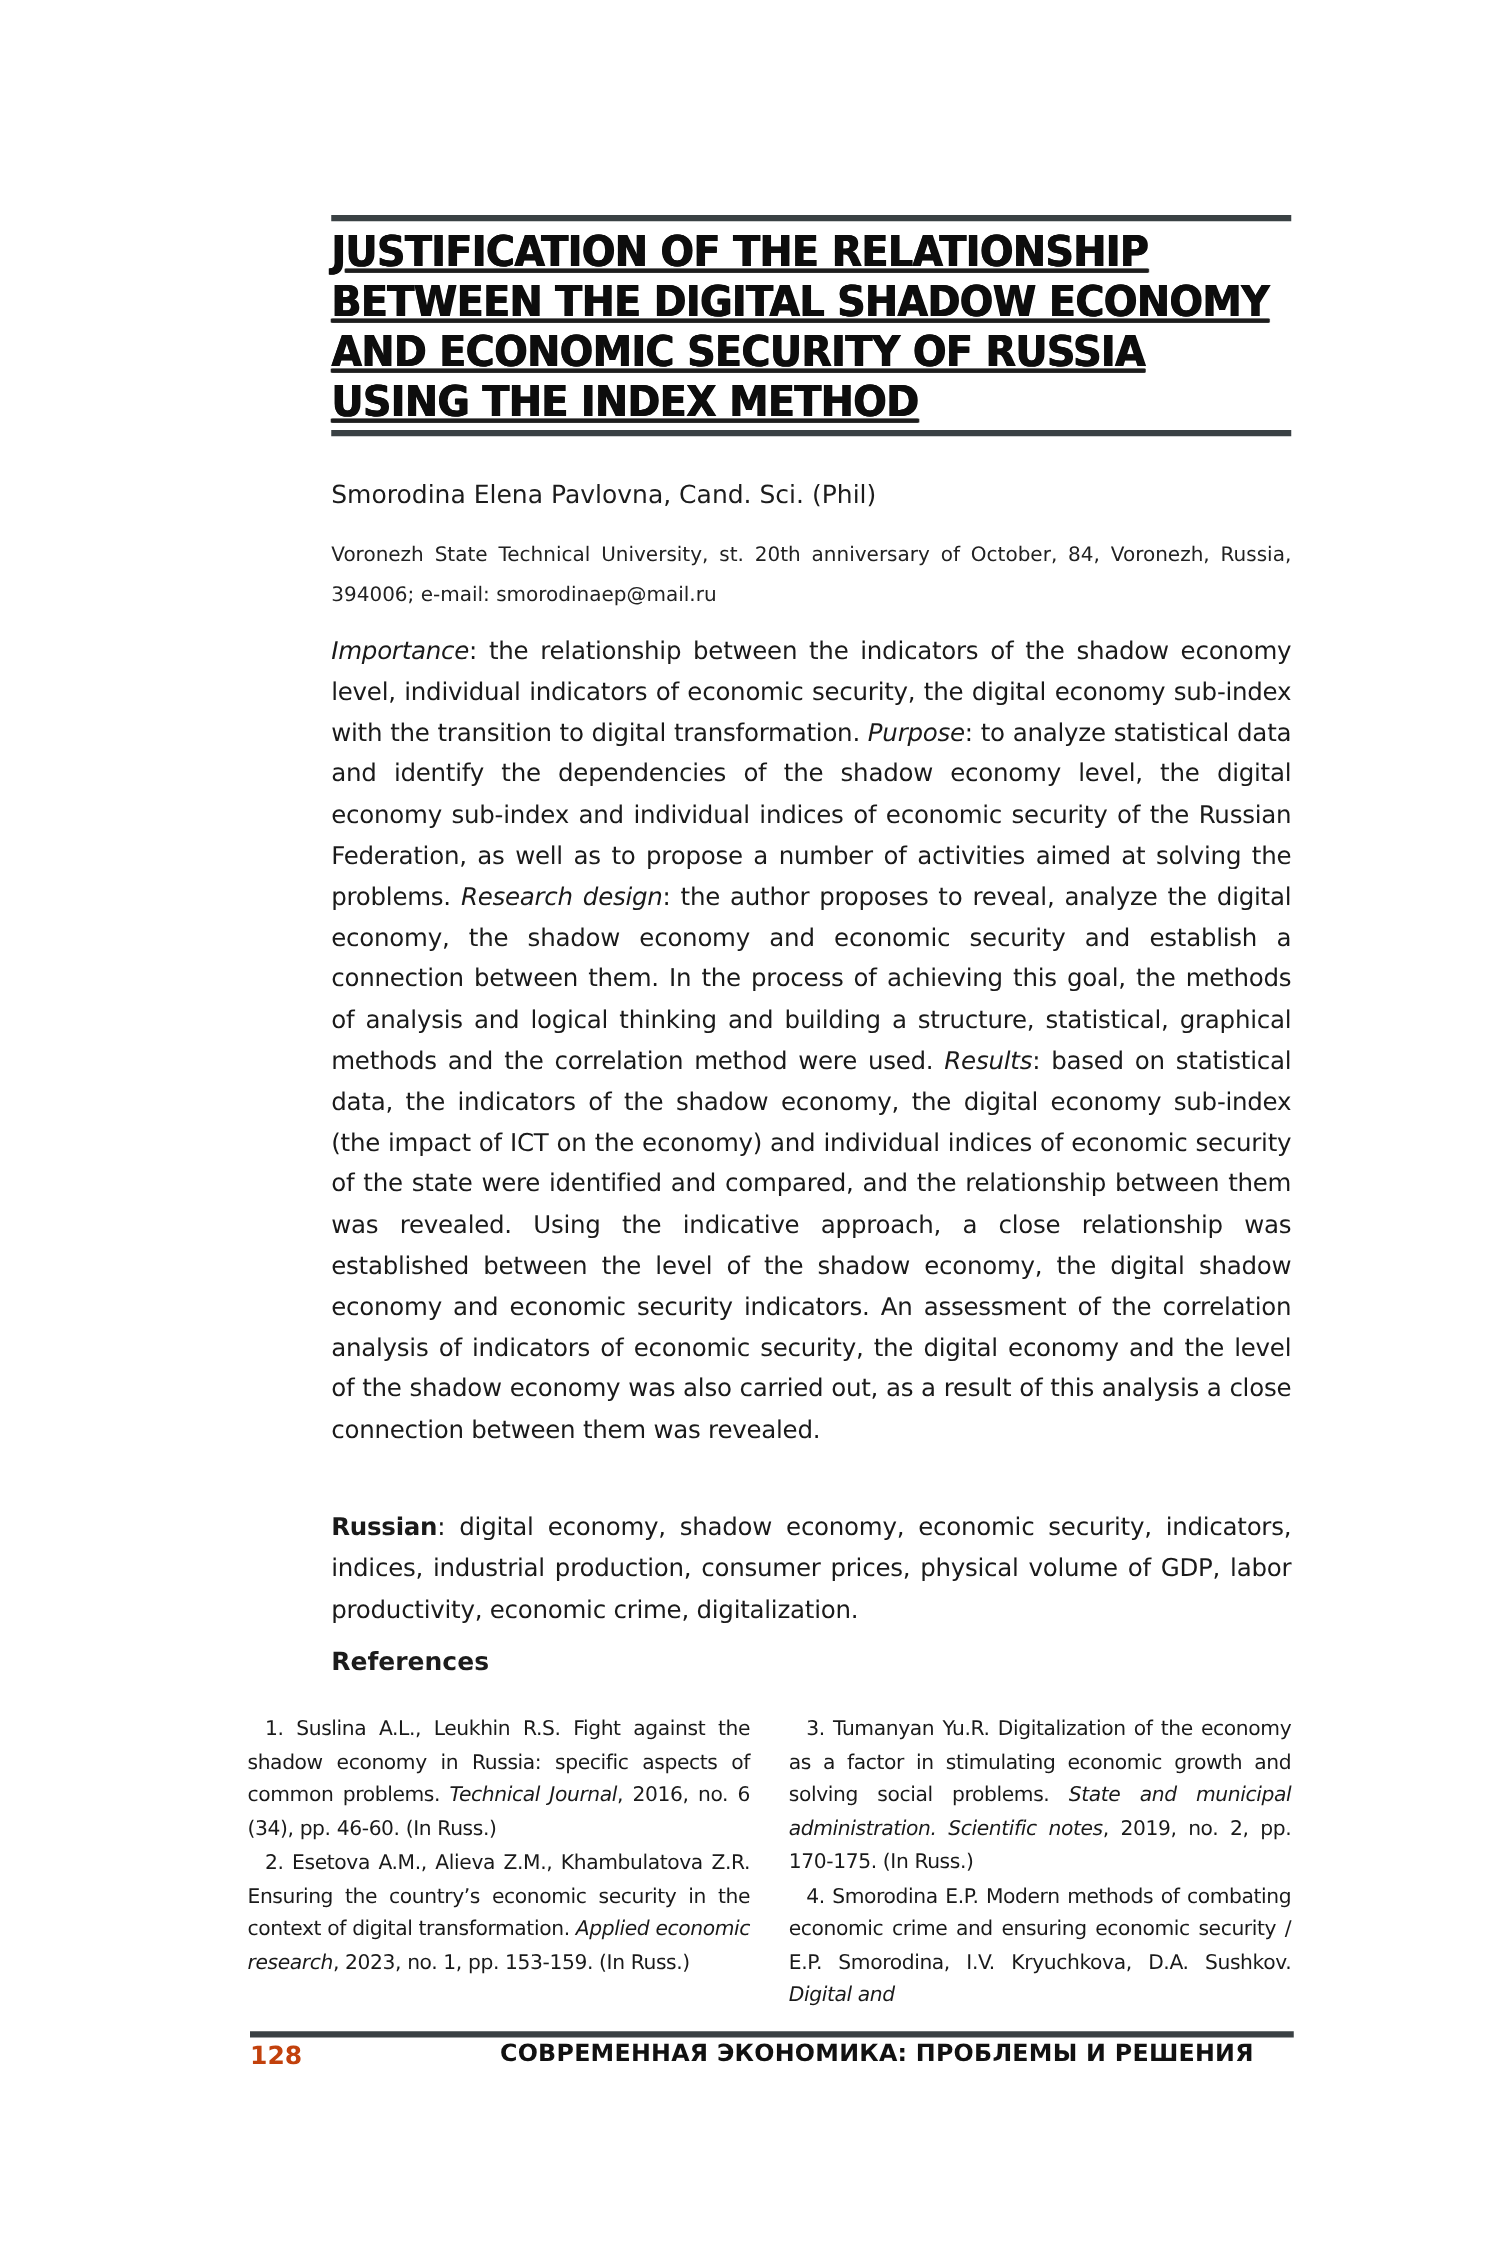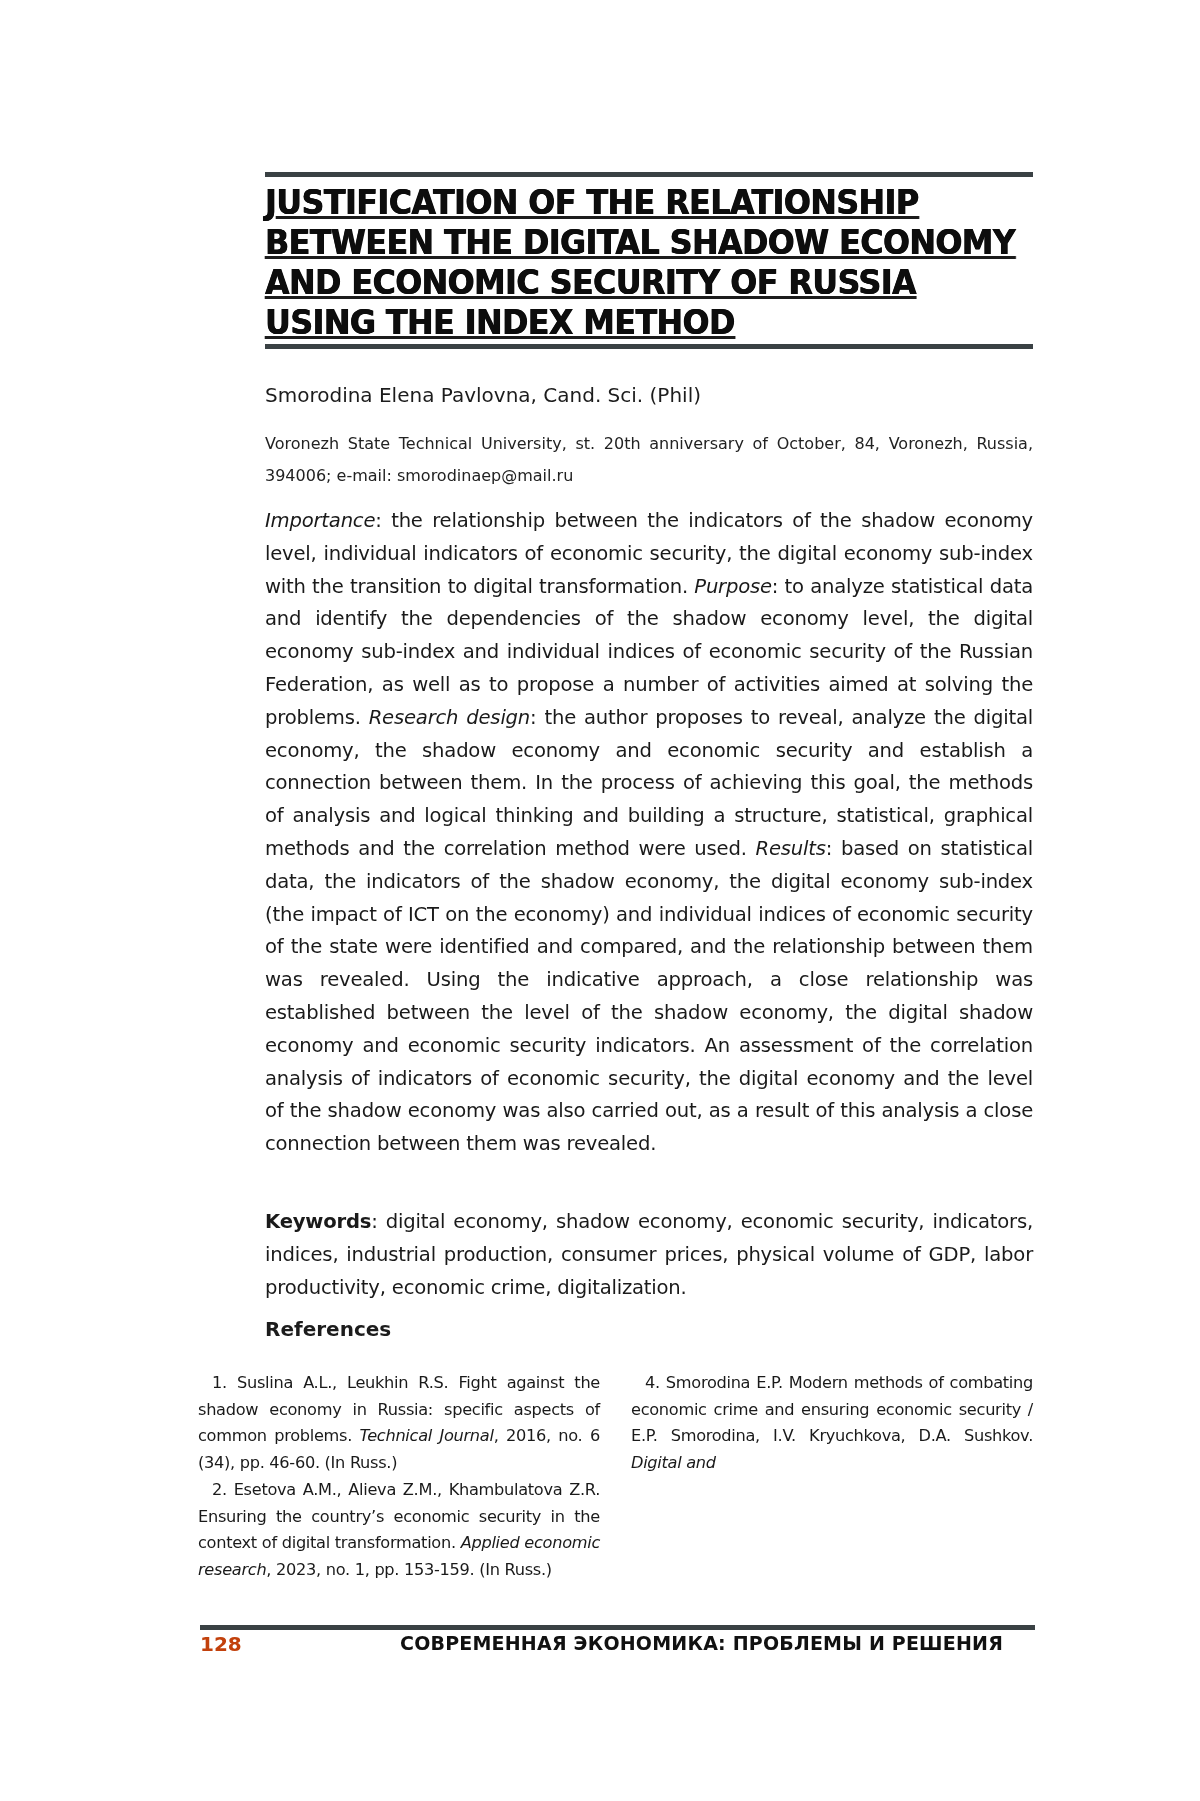--- a/index.html
+++ b/index.html
@@ -52,36 +52,39 @@
   <b>Smorodina Elena Pavlovna</b><span>, Cand. Sci. (Phil)</span>
 </div>
 
 <div id="affiliation">Voronezh State Technical University, st. 20th anniversary of October, 84, Voronezh, Russia, 394006; e-mail: smorodinaep@mail.ru</div>
 
 <div id="abstract" class="abstract">
   <i>Importance</i><span>: the relationship between the indicators of the shadow economy level, individual indicators of economic security, the digital economy sub-index with the transition to digital transformation. </span><i>Purpose</i><span>: to analyze statistical data and identify the dependencies of the shadow economy level, the digital economy sub-index and individual indices of economic security of the Russian Federation, as well as to propose a number of activities aimed at solving the problems. </span><i>Research design</i><span>: the author proposes to reveal, analyze the digital economy, the shadow economy and economic security and establish a connection between them. In the process of achieving this goal, the methods of analysis and logical thinking and building a structure, statistical, graphical methods and the correlation method were used. </span><i>Results</i><span>: based on statistical data, the indicators of the shadow economy, the digital economy sub-index (the impact of ICT on the economy) and individual indices of economic security of the state were identified and compared, and the relationship between them was revealed. Using the indicative approach, a close relationship was established between the level of the shadow economy, the digital shadow economy and economic security indicators. An assessment of the correlation analysis of indicators of economic security, the digital economy and the level of the shadow economy was also carried out, as a result of this analysis a close connection between them was revealed.</span>
 </div>
 
 <div id="keywords" class="abstract">
-  <b>Keywords</b><span>: digital economy, shadow economy, economic security, indicators, indices, industrial production, consumer prices, physical volume of GDP, labor productivity, economic crime, digitalization.</span>
+  <b>Russian</b><span>: digital economy, shadow economy, economic security, indicators, indices, industrial production, consumer prices, physical volume of GDP, labor productivity, economic crime, digitalization.</span>
 </div>
 
 <div id="refs-heading">References</div>
 
 <div id="ref-col-left" class="ref-col">
   <div class="ref-item">
     <span>1. Suslina A.L., Leukhin R.S. Fight against the shadow economy in Russia: specific aspects of common problems. </span><i>Technical Journal</i><span>, 2016, no. 6 (34), pp. 46-60. (In Russ.)</span>
   </div>
   <div class="ref-item">
     <span>2. Esetova A.M., Alieva Z.M., Khambulatova Z.R. Ensuring the country’s economic security in the context of digital transformation. </span><i>Applied economic research</i><span>, 2023, no. 1, pp. 153-159. (In Russ.)</span>
   </div>
 </div>
 
 <div id="ref-col-right" class="ref-col">
   <div class="ref-item">
+    <span>3. Tumanyan Yu.R. Digitalization of the economy as a factor in stimulating economic growth and solving social problems. </span><i>State and municipal administration. Scientific notes</i><span>, 2019, no. 2, pp. 170-175. (In Russ.)</span>
+  </div>
+  <div class="ref-item">
     <span>4. Smorodina E.P. Modern methods of combating economic crime and ensuring economic security / E.P. Smorodina, I.V. Kryuchkova, D.A. Sushkov. </span><i>Digital and</i><span></span>
   </div>
 </div>
 
 <div class="rule" style="left:200px; top:1625px; width:835px;"></div>
 
 <div id="footer">
   <span id="page-number">128</span>
   <span id="journal-name">СОВРЕМЕННАЯ ЭКОНОМИКА: ПРОБЛЕМЫ И РЕШЕНИЯ</span>
 </div>

